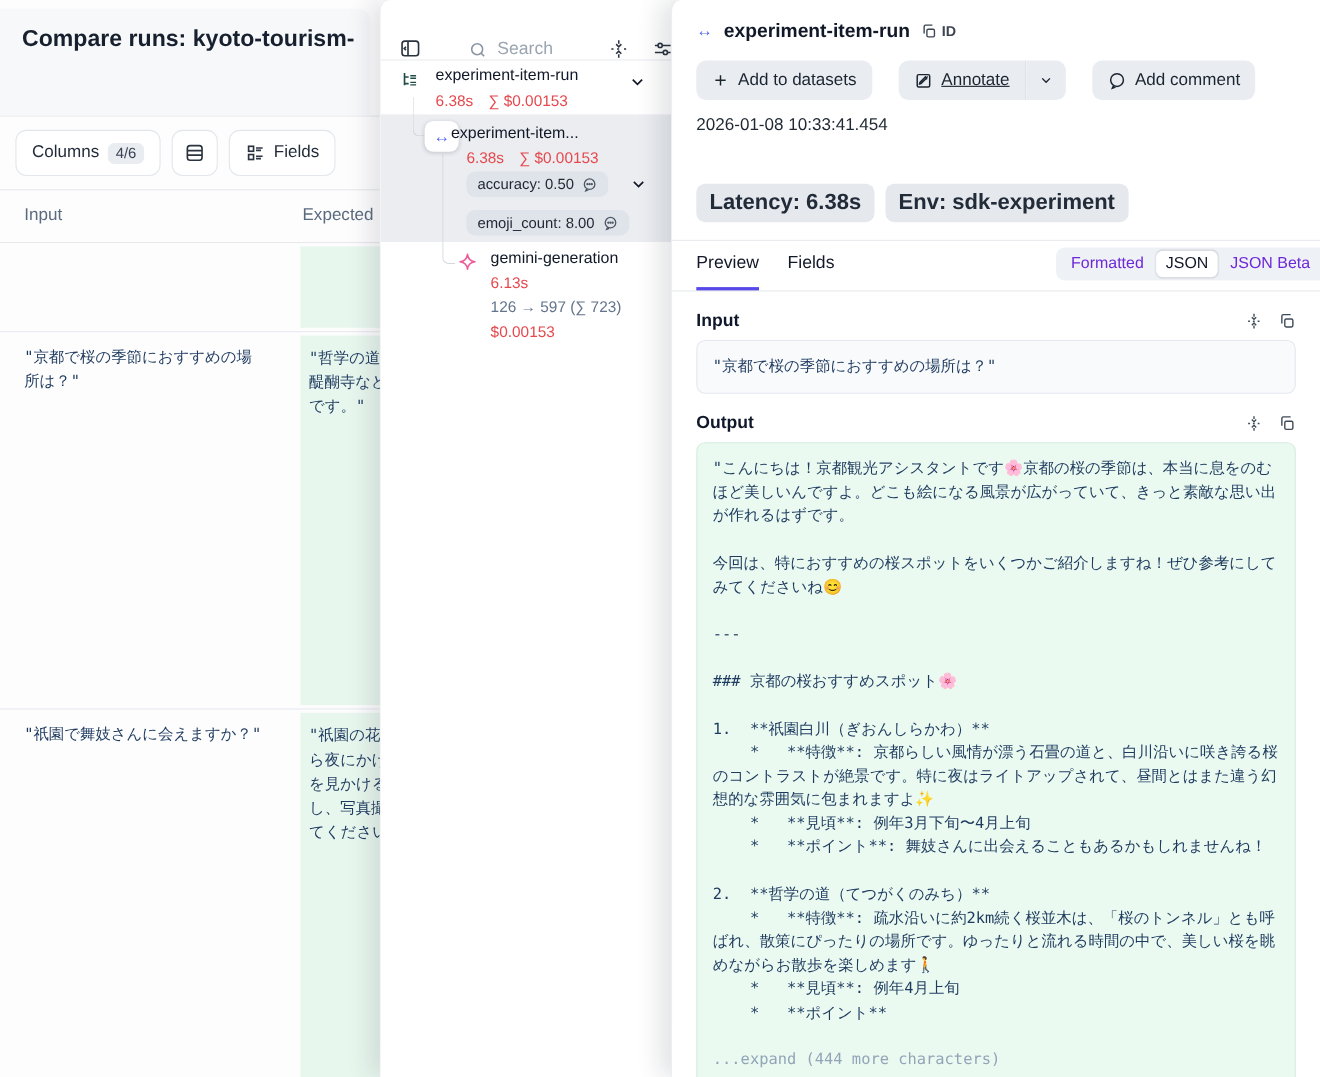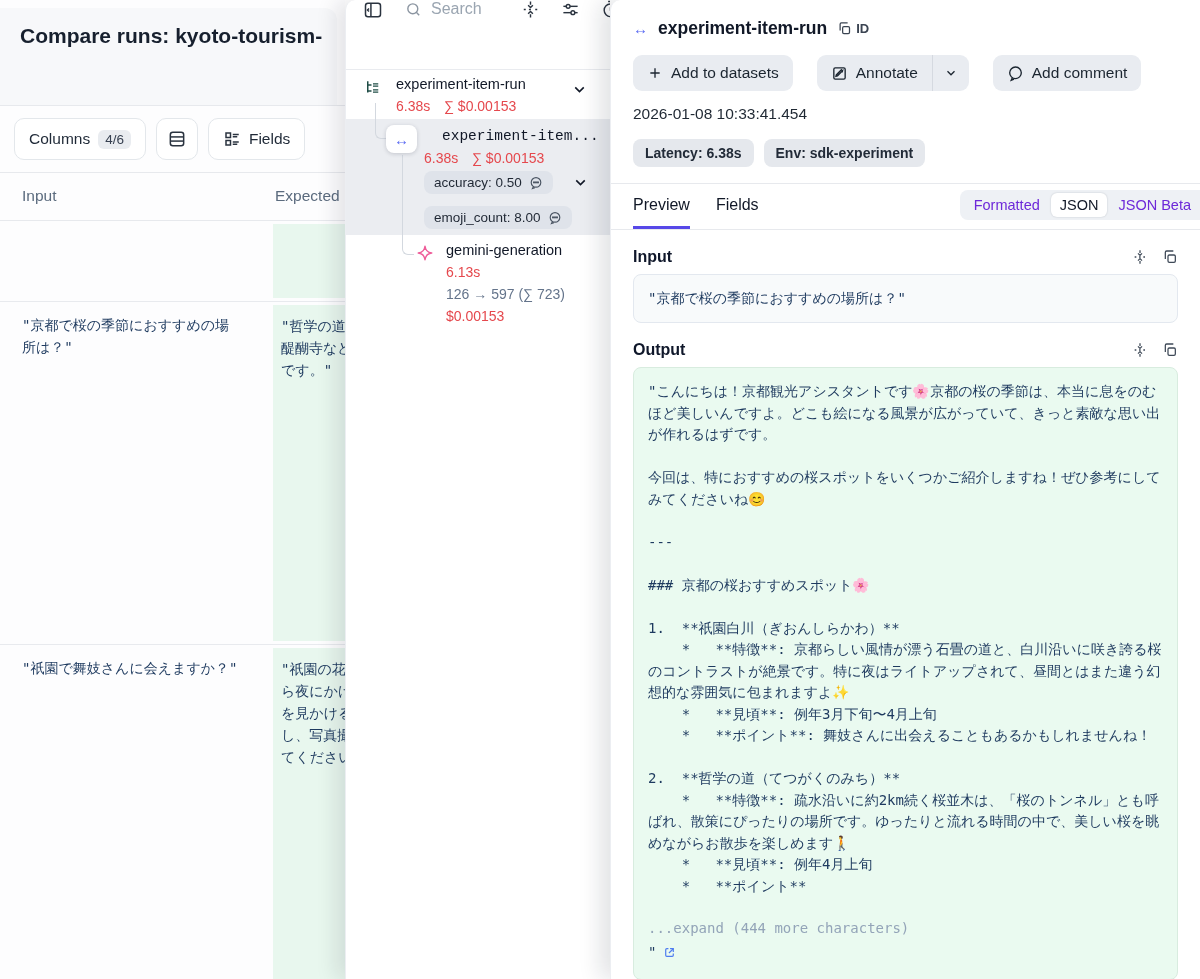--- a/index.html
+++ b/index.html
@@ -23,21 +23,21 @@
   .lp-colhead .h-input { left:22px; }
   .lp-colhead .h-expected { left:275px; }
   .lp-row { position:relative; border-bottom:1px solid #e8eaee; }
   .cell-in { position:absolute; left:0; top:0; width:250px; padding:12px 10px 12px 22px; font-size:14px; line-height:22px; white-space:pre-wrap; word-break:break-all; }
   .cell-ex { position:absolute; left:273px; top:3px; bottom:3px; width:80px; background:#e8f7ee; padding:10px 4px 10px 8px; font-size:14px; line-height:22px; white-space:pre; overflow:hidden; }
   .row1 { height:81px; } .row2 { height:343px; } .row3 { height:340px; border-bottom:none; }
 
   
   .mp { position:absolute; left:345px; top:0; width:265px; height:979px; background:#fff; z-index:2;
     border-left:1px solid #eceef2; border-top-left-radius:10px; box-shadow:-10px 0 20px rgba(15,23,42,.10); overflow:hidden; }
-  .mp-toolbar { height:70px; display:flex; align-items:flex-start; padding:0 0 0 17px; border-bottom:1px solid #e9ebef; }
+  .mp-toolbar { height:55px; display:flex; align-items:flex-end; padding:0 0 0 17px; border-bottom:1px solid #e9ebef;gap:21px; }
   .icon { display:inline-flex; flex:none; }
   .icon svg { display:block; }
   .mp-search { display:flex; align-items:center; gap:9px; margin-left:22px; flex:1; }
   .mp-search input { border:none; outline:none; font-size:16px; color:#1f2937; width:80px; background:transparent; font-family:inherit; }
   .mp-search input::placeholder { color:#9aa5b1; }
   .mp-tools { display:flex; gap:21px; align-items:center; margin-right:-10px; }
   .tree { position:relative; height:924px; }
   .sel-bg { position:absolute; left:0; top:49px; width:100%; height:116px; background:#ebedf1; }
   .conn { position:absolute; border-left:1.5px solid #d3d8df; border-bottom:1.5px solid #d3d8df; border-bottom-left-radius:6px; }
   .c1 { left:29px; top:33px; width:11px; height:36px; }
@@ -52,26 +52,26 @@
 
   
   .rp { position:absolute; left:610px; top:0; width:590px; height:979px; background:#fff; z-index:3;
     border-left:1px solid #eceef2; border-top-left-radius:10px; box-shadow:-10px 0 22px rgba(15,23,42,.12); }
   .rp-head { padding:18px 22px 0 22px; }
   .rp-titlerow { display:flex; align-items:center; gap:10px; }
   .rp-title { font-size:17.5px; font-weight:bold; color:#111827; }
   .id-wrap { display:flex; align-items:center; gap:4px; color:#3b4452; font-size:13px; font-weight:bold; cursor:pointer; }
   .rp-actions { display:flex; align-items:center; gap:24px; margin-top:16px; }
   .btn-gray { display:inline-flex; align-items:center; gap:8px; background:#e9ecf1; border:none; border-radius:9px; height:36px; padding:0 14px; font-size:15.5px; color:#1b2530; cursor:pointer; font-family:inherit; }
-  .split { display:flex; }
+  .split { display:flex;text-decoration:underline; }
   .split .seg1 { border-radius:9px 0 0 9px; border-right:1px solid #d5d9e0; }
   .split .seg2 { border-radius:0 9px 9px 0; padding:0 11px; }
   .rp-time { margin-top:14px; font-size:15.5px; color:#1f2833; }
   .rp-badges { display:flex; gap:10px; margin-top:16px; padding-bottom:16px; }
-  .pill { background:#e5e8ed; border-radius:8px; padding:6px 12px; font-size:14px; font-weight:600; color:#222b38; }
+  .pill { background:#e5e8ed; border-radius:8px; padding:6px 12px; font-size:20px; font-weight:600; color:#222b38;margin-top:28px; }
   .rp-sep { border-bottom:1px solid #e7e9ed; }
   .rp-tabsrow { position:relative; height:45px; }
   .rp-tabs { display:flex; gap:26px; padding-left:22px; height:100%; }
   .rp-tab { font-size:16px; color:#111827; padding-top:12px; border-bottom:3px solid transparent; cursor:pointer; }
   .rp-tab.active { border-bottom-color:#5748e8; }
   .segctl { position:absolute; right:-4px; top:6px; background:#eef1f5; border-radius:8px 0 0 8px; display:flex; align-items:center; padding:3px 4px 3px 5px; gap:2px; }
   .segopt { font-size:14.5px; color:#6d28d9; padding:4px 9px; border-radius:6px; cursor:pointer; white-space:nowrap; }
   .segopt.selected { background:#fff; color:#111827; box-shadow:0 0 2px rgba(15,23,42,.2); }
   .rp-content { padding:10px 22px 0 22px; }
   .sec-head { display:flex; align-items:center; margin-top:8px; }
@@ -208,21 +208,21 @@
       <svg width="17" height="17" viewBox="0 0 24 24" fill="none" stroke="#111827" stroke-width="2.2">
           <path d="M6 9l6 6 6-6"></path>
         </svg>
     </span>
     <span class="t-abs t-red" style="left:50px; top:28px;">6.38s</span>
     <span class="t-abs t-red" style="left:98px; top:28px;">∑ $0.00153</span>
 
     <span class="arrow-box">
         <span class="lr-arrow">↔</span>
       </span>
-    <span class="t-abs t-name" style="left:96px; top:58px;font-family:Liberation Mono, monospace;">experiment-item...</span>
+    <span class="t-abs t-name" style="left:64px; top:58px;">experiment-item...</span>
     <span class="t-abs t-red" style="left:78px; top:80px;">6.38s</span>
     <span class="t-abs t-red" style="left:126px; top:80px;">∑ $0.00153</span>
     <span class="t-abs fb-badge" style="left:78px; top:101px;">
       <span>accuracy: 0.50</span>
       <span class="icon">
         <svg width="14" height="14" viewBox="0 0 24 24" fill="none" stroke="#4b5563" stroke-width="2">
             <circle cx="12" cy="11" r="8.2"></circle>
             <path d="M7.5 18.2 6 21.5l4-1.6"></path>
             <circle cx="8.6" cy="11" r="0.8" fill="#4b5563"></circle>
             <circle cx="12" cy="11" r="0.8" fill="#4b5563"></circle>

